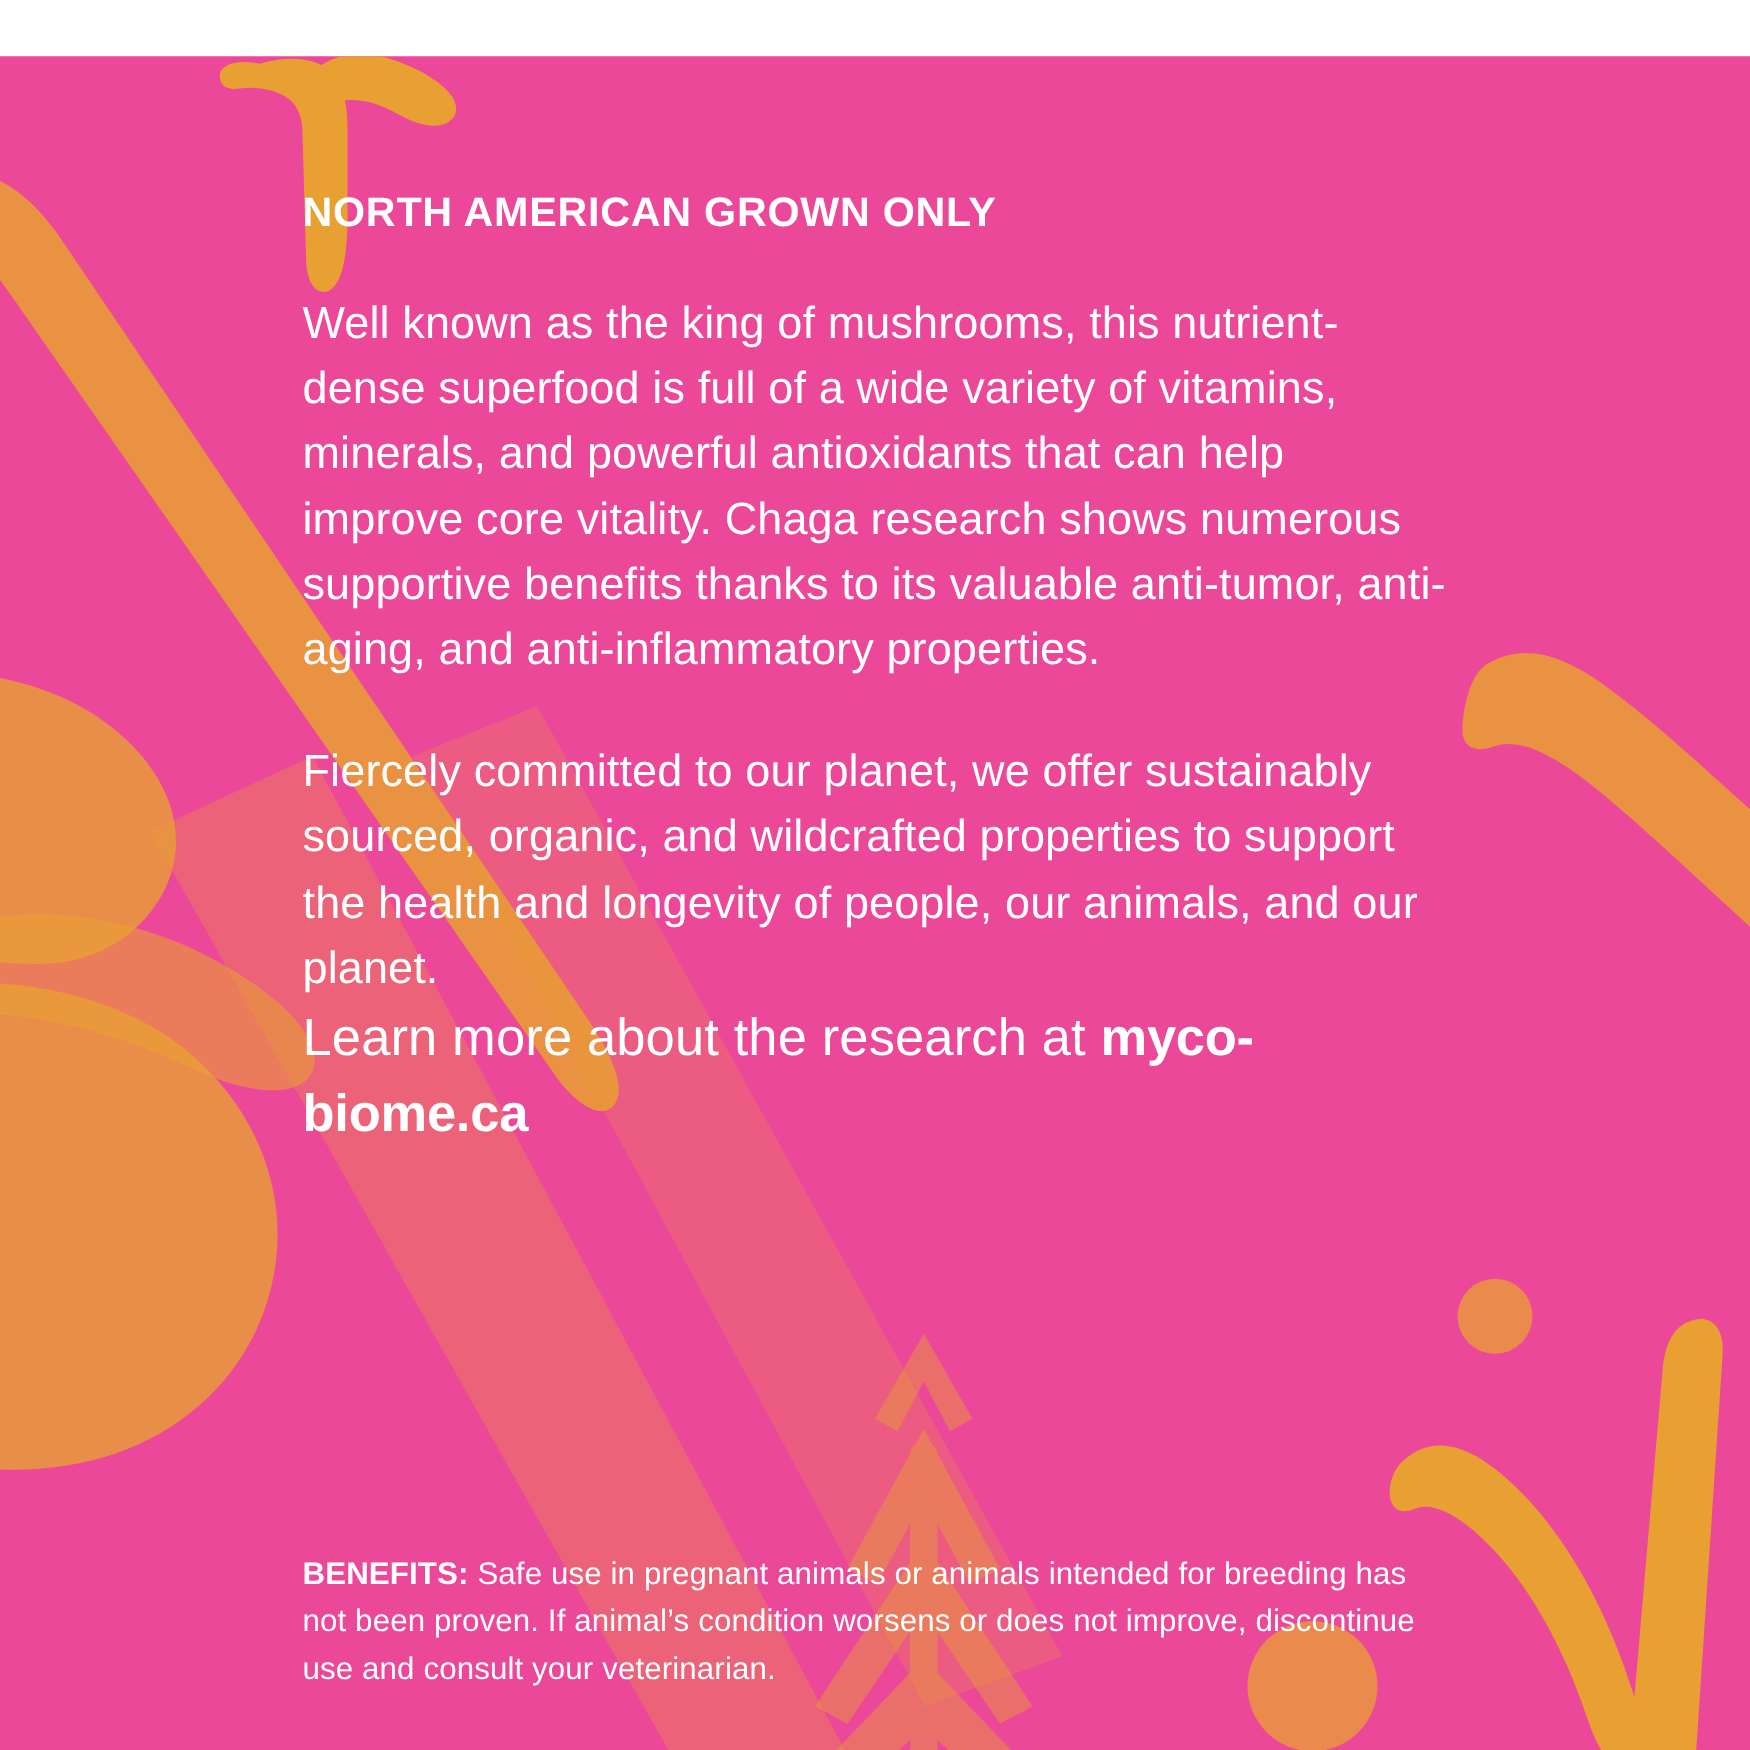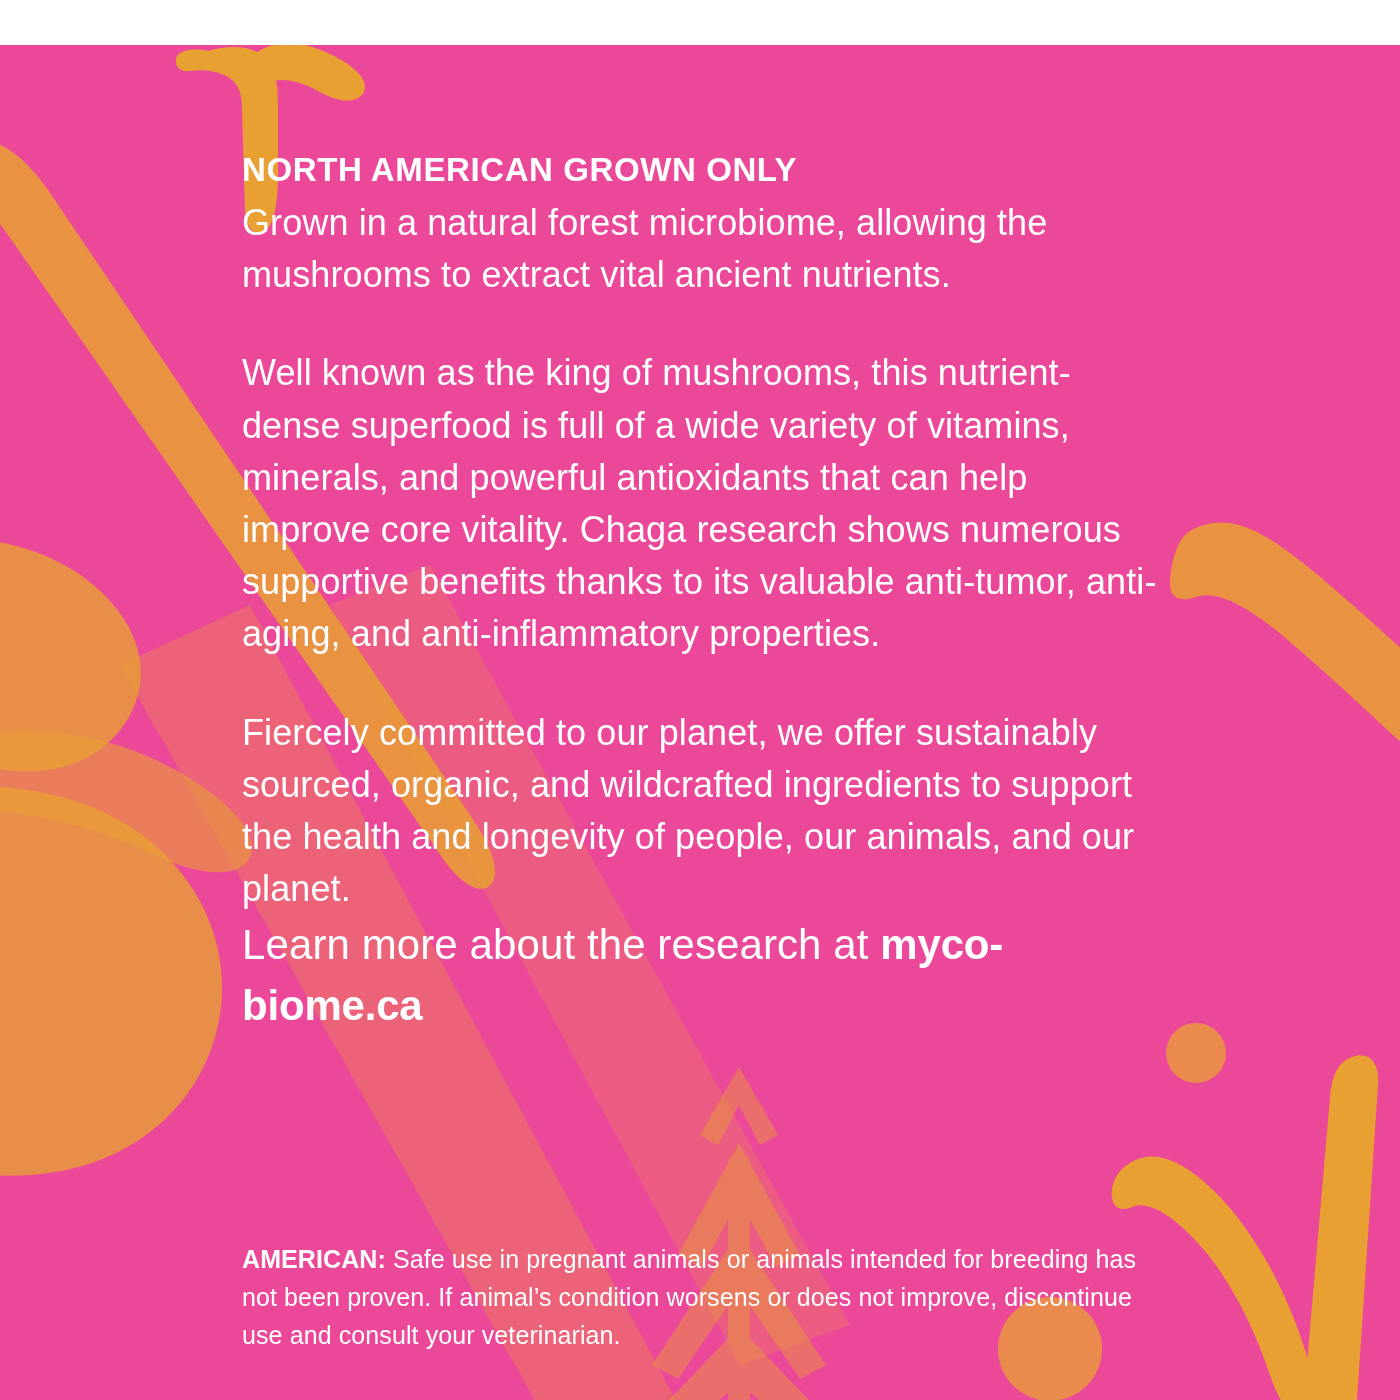--- a/index.html
+++ b/index.html
@@ -162,30 +162,29 @@
       <circle cx="1050" cy="1304" r="52" opacity="0.75"></circle>
       <circle cx="1196" cy="1008" r="30" opacity="0.75"></circle>
 
     </g>
   </svg>
 
   <div id="content">
 
     <div class="section">
       <h2 class="section-heading">NORTH AMERICAN GROWN ONLY</h2>
-      <p class="section-body">Grown in a natural forest microbiome, allowing the mushrooms to extract vital ancient nutrients.</p>
     </div>
 
     <div class="section">
       <p class="section-body">Well known as the king of mushrooms, this nutrient-dense superfood is full of a wide variety of vitamins, minerals, and powerful antioxidants that can help improve core vitality. Chaga research shows numerous supportive benefits thanks to its valuable anti-tumor, anti-aging, and anti-inflammatory properties.</p>
     </div>
 
     <div class="section">
-      <p class="section-body">Fiercely committed to our planet, we offer sustainably sourced, organic, and wildcrafted ingredients to support the health and longevity of people, our animals, and our planet.</p>
+      <p class="section-body">Fiercely committed to our planet, we offer sustainably sourced, organic, and wildcrafted properties to support the health and longevity of people, our animals, and our planet.</p>
     </div>
 
     <p id="learn-more-line"><span class="sr-line">Learn more about the research at </span><span class="site">myco-biome.ca</span></p>
 
   </div>
 
-  <p id="caution-block"><span class="caution-label">AMERICAN:</span><span class="sr-line"> Safe use in pregnant animals or animals intended for breeding has not been proven. If animal’s condition worsens or does not improve, discontinue use and consult your veterinarian.</span></p>
+  <p id="caution-block"><span class="caution-label">BENEFITS:</span><span class="sr-line"> Safe use in pregnant animals or animals intended for breeding has not been proven. If animal’s condition worsens or does not improve, discontinue use and consult your veterinarian.</span></p>
 
 </div>
 
 </body></html>

